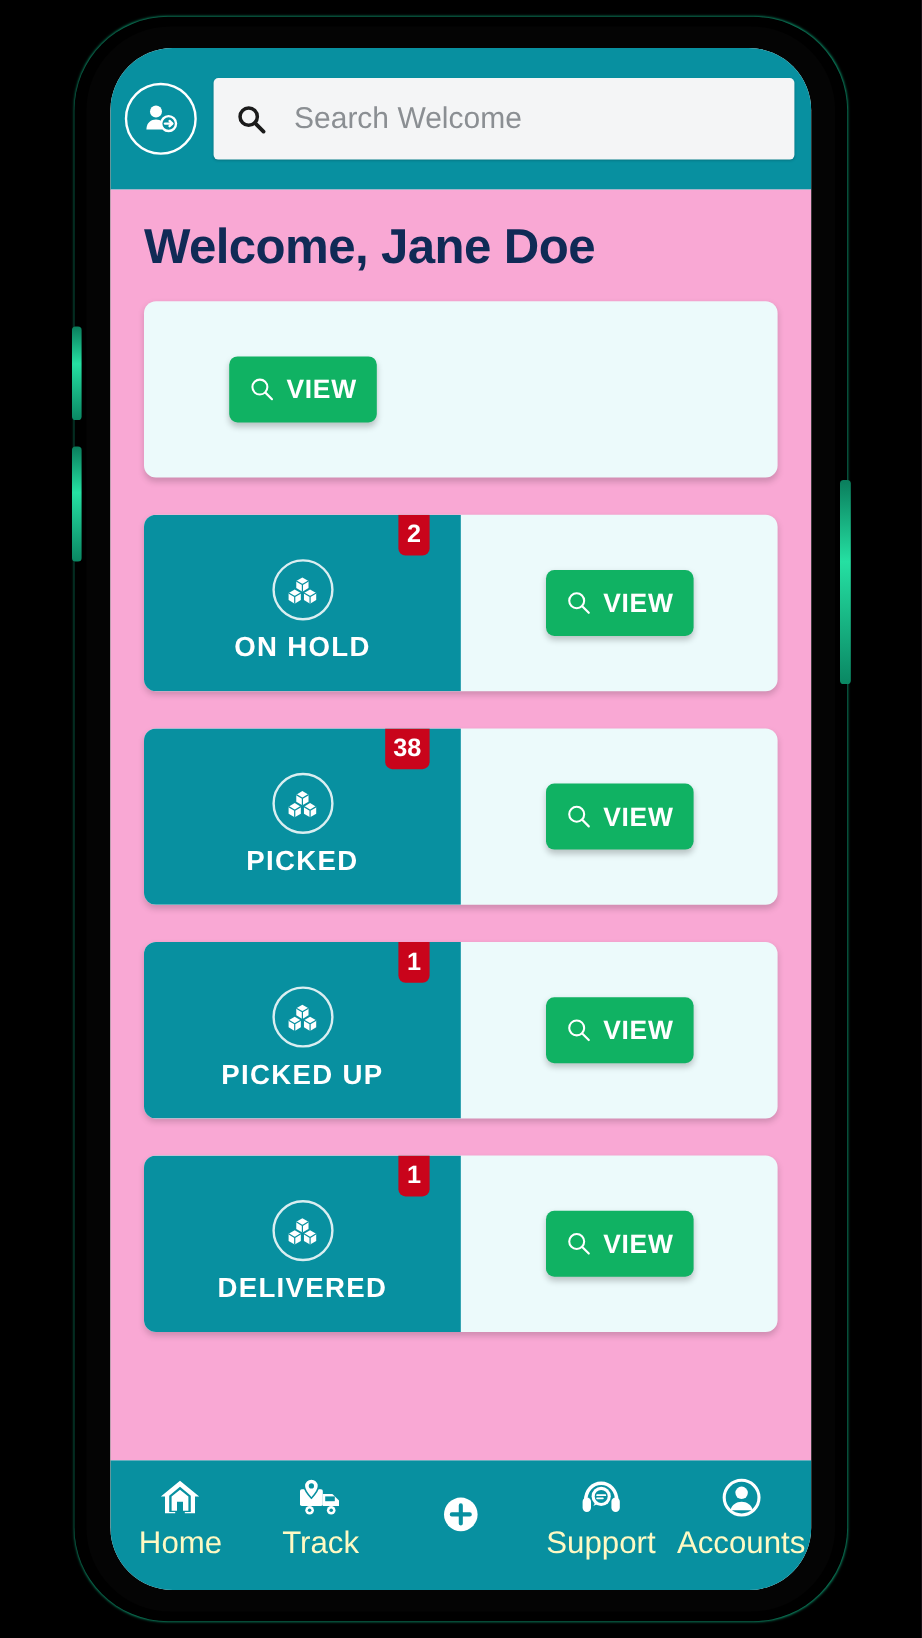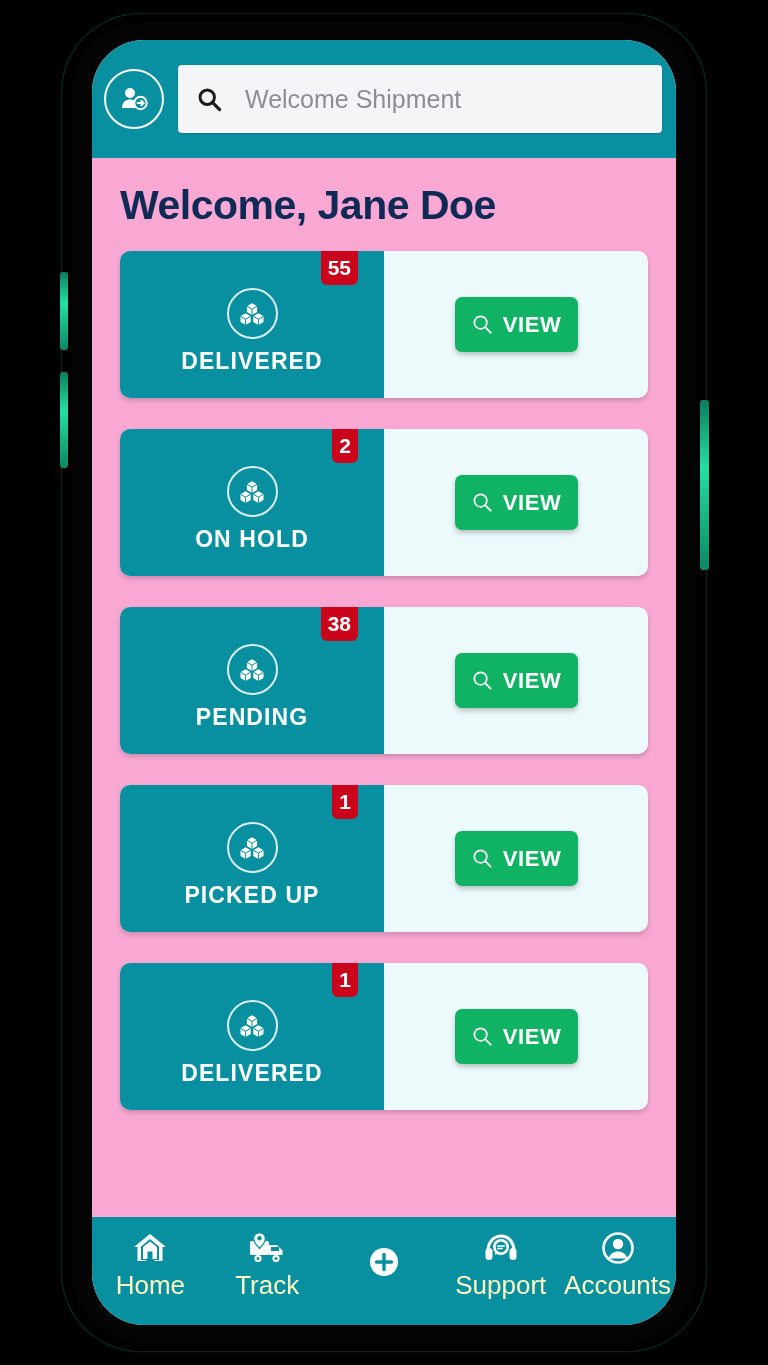--- a/index.html
+++ b/index.html
@@ -271,45 +271,31 @@
           <path d="M18.5 19 L24.3 19" stroke="#ffffff" stroke-width="2" stroke-linecap="round"></path>
           <path d="M22.3 16.8 L24.6 19 L22.3 21.2" fill="none" stroke="#ffffff" stroke-width="2" stroke-linecap="round" stroke-linejoin="round"></path>
         </svg>
       </div>
 
       <div class="search-field">
         <svg class="search-icon" width="27" height="27" viewBox="0 0 24 24">
           <circle cx="10" cy="10" r="6.4" fill="none" stroke="#1b1b1b" stroke-width="2.6"></circle>
           <line x1="14.6" y1="14.6" x2="21" y2="21" stroke="#1b1b1b" stroke-width="2.8" stroke-linecap="round"></line>
         </svg>
-        <span class="search-placeholder">Welcome Shipment</span>
+        <span class="search-placeholder">Search Welcome</span>
       </div>
 
     </div>
 
     <div class="content">
 
       <div class="page-title">Welcome, Jane Doe</div>
 
       <div id="cards-container">
   <div class="card">
-    <div class="card-left">
-      <div class="card-badge">55</div>
-      <div class="boxes-icon-wrap">
-        <svg width="28" height="26" viewBox="0 0 28 26">
-          <path d="M14 2.2 L19.1 5.2 L19.1 11.1 L14 14.1 L8.9 11.1 L8.9 5.2 Z" fill="#ffffff"></path>
-          <path d="M7.6 12.2 L12.7 15.2 L12.7 21.1 L7.6 24.1 L2.5 21.1 L2.5 15.2 Z" fill="#ffffff"></path>
-          <path d="M20.4 12.2 L25.5 15.2 L25.5 21.1 L20.4 24.1 L15.3 21.1 L15.3 15.2 Z" fill="#ffffff"></path>
-          <path d="M8.9 5.2 L14 8.2 L19.1 5.2 M14 8.2 L14 14.1" stroke="#0890a0" stroke-width="1" fill="none"></path>
-          <path d="M2.5 15.2 L7.6 18.2 L12.7 15.2 M7.6 18.2 L7.6 24.1" stroke="#0890a0" stroke-width="1" fill="none"></path>
-          <path d="M15.3 15.2 L20.4 18.2 L25.5 15.2 M20.4 18.2 L20.4 24.1" stroke="#0890a0" stroke-width="1" fill="none"></path>
-        </svg>
-      </div>
-      <div class="card-label">DELIVERED</div>
-    </div>
     <div class="card-right">
       <button class="view-button">
         <svg width="23" height="23" viewBox="0 0 24 24">
           <circle cx="10" cy="10" r="6.5" fill="none" stroke="#ffffff" stroke-width="1.8"></circle>
           <line x1="14.8" y1="14.8" x2="20.5" y2="20.5" stroke="#ffffff" stroke-width="1.9" stroke-linecap="round"></line>
         </svg>
         <span class="vlabel">VIEW</span>
       </button>
     </div>
   </div>
@@ -346,21 +332,21 @@
       <div class="boxes-icon-wrap">
         <svg width="28" height="26" viewBox="0 0 28 26">
           <path d="M14 2.2 L19.1 5.2 L19.1 11.1 L14 14.1 L8.9 11.1 L8.9 5.2 Z" fill="#ffffff"></path>
           <path d="M7.6 12.2 L12.7 15.2 L12.7 21.1 L7.6 24.1 L2.5 21.1 L2.5 15.2 Z" fill="#ffffff"></path>
           <path d="M20.4 12.2 L25.5 15.2 L25.5 21.1 L20.4 24.1 L15.3 21.1 L15.3 15.2 Z" fill="#ffffff"></path>
           <path d="M8.9 5.2 L14 8.2 L19.1 5.2 M14 8.2 L14 14.1" stroke="#0890a0" stroke-width="1" fill="none"></path>
           <path d="M2.5 15.2 L7.6 18.2 L12.7 15.2 M7.6 18.2 L7.6 24.1" stroke="#0890a0" stroke-width="1" fill="none"></path>
           <path d="M15.3 15.2 L20.4 18.2 L25.5 15.2 M20.4 18.2 L20.4 24.1" stroke="#0890a0" stroke-width="1" fill="none"></path>
         </svg>
       </div>
-      <div class="card-label">PENDING</div>
+      <div class="card-label">PICKED</div>
     </div>
     <div class="card-right">
       <button class="view-button">
         <svg width="23" height="23" viewBox="0 0 24 24">
           <circle cx="10" cy="10" r="6.5" fill="none" stroke="#ffffff" stroke-width="1.8"></circle>
           <line x1="14.8" y1="14.8" x2="20.5" y2="20.5" stroke="#ffffff" stroke-width="1.9" stroke-linecap="round"></line>
         </svg>
         <span class="vlabel">VIEW</span>
       </button>
     </div>

